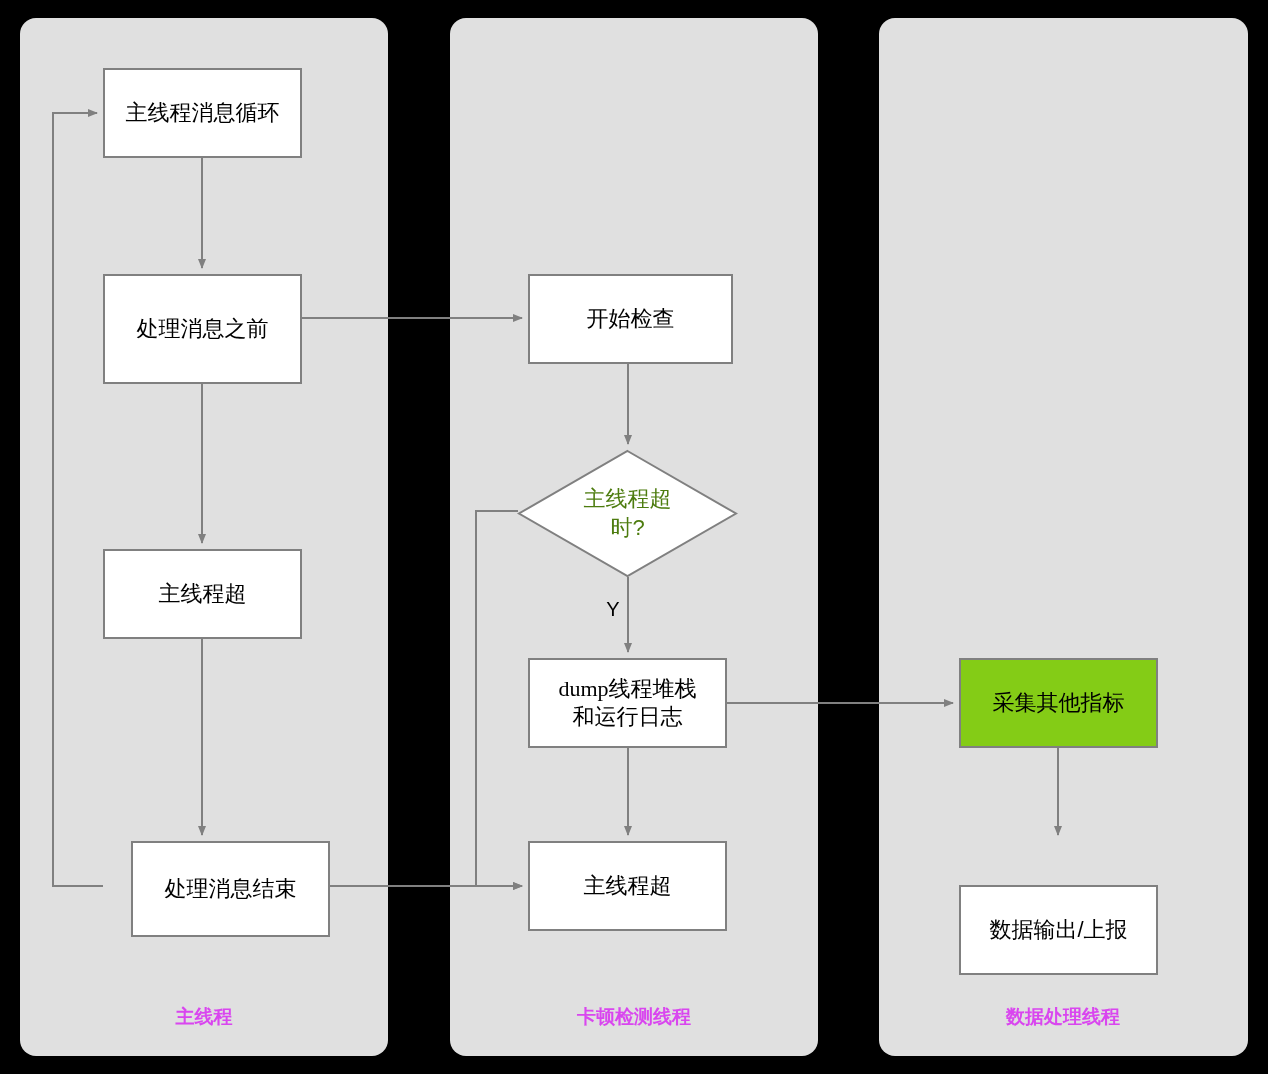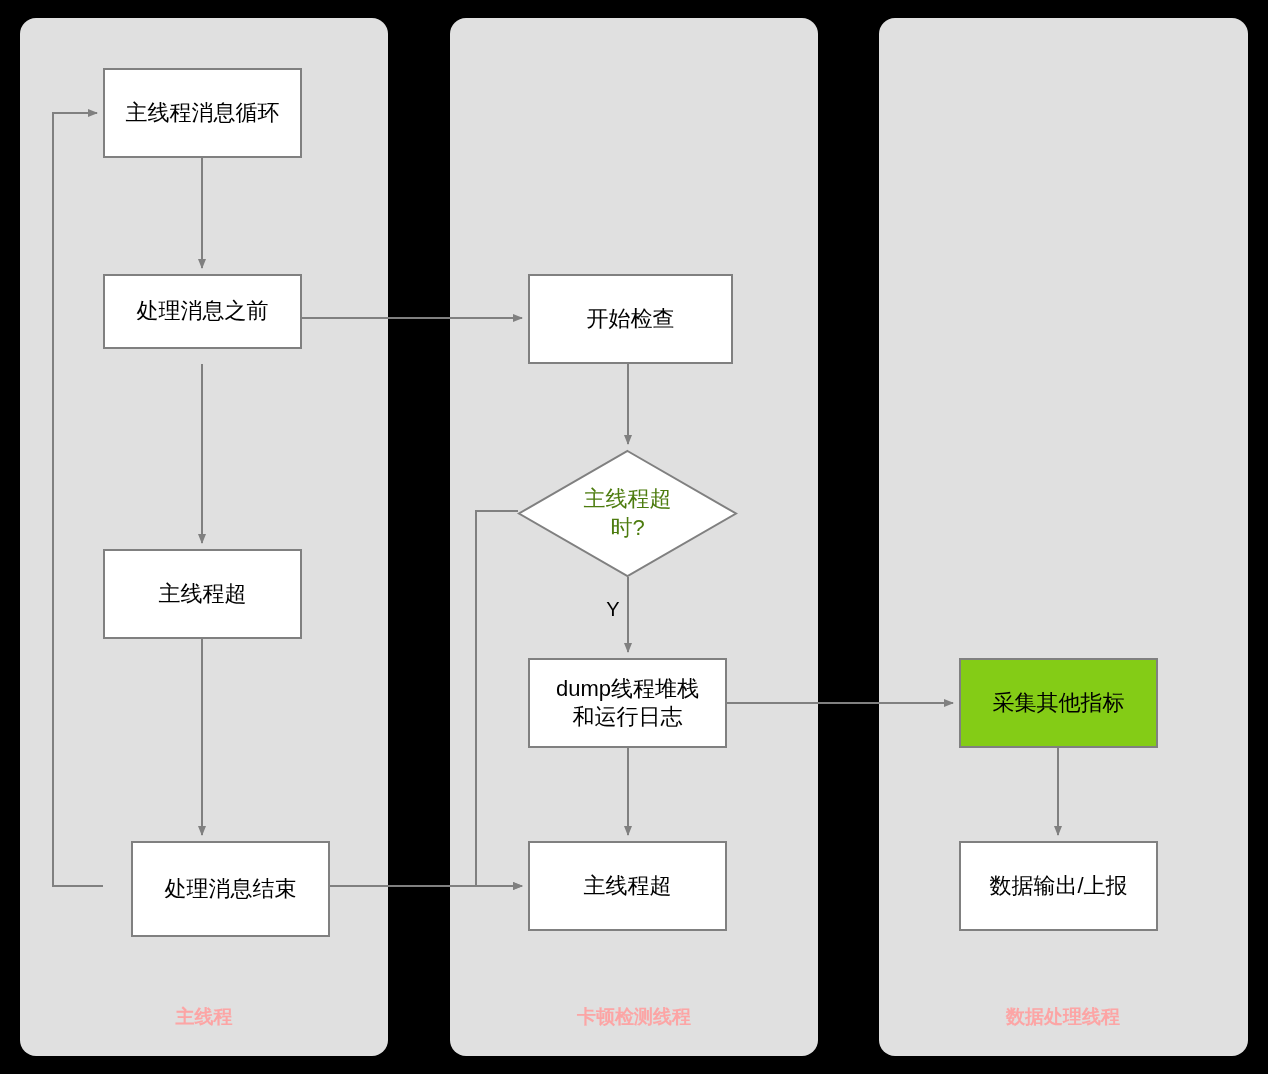--- a/index.html
+++ b/index.html
@@ -17,21 +17,21 @@
   }
   .lane {
     position: absolute;
     background: #e0e0e0;
     border-radius: 16px;
   }
   .lane-label {
     position: absolute;
     font-size: 19px;
     font-weight: bold;
-    color: #fca5a5;
+    color: #d946ef;
     text-align: center;
     white-space: nowrap;
     transform: translateX(-50%);
   }
   .node {
     position: absolute;
     background: #ffffff;
     border: 2px solid #808080;
     box-sizing: border-box;
     display: flex;
@@ -114,49 +114,49 @@
         <polyline points="628,748 628,835" fill="none" stroke="#808080" stroke-width="2" marker-end="url(#arrowhead)"></polyline>
         <polyline points="302,886 522,886" fill="none" stroke="#808080" stroke-width="2" marker-end="url(#arrowhead)"></polyline>
         <polyline points="727,703 953,703" fill="none" stroke="#808080" stroke-width="2" marker-end="url(#arrowhead)"></polyline>
         <polyline points="1058,748 1058,835" fill="none" stroke="#808080" stroke-width="2" marker-end="url(#arrowhead)"></polyline>
       </g>
   </svg>
   <div id="nodes-layer">
       <div class="node" style="left: 103px; top: 68px; width: 199px; height: 90px; background: rgb(255, 255, 255); border-color: rgb(128, 128, 128);">
         <span style="white-space: pre-line;">主线程消息循环</span>
       </div>
-      <div class="node" style="left: 103px; top: 274px; width: 199px; height: 75px; background: rgb(255, 255, 255); border-color: rgb(128, 128, 128);">
+      <div class="node" style="left: 103px; top: 274px; width: 199px; height: 110px; background: rgb(255, 255, 255); border-color: rgb(128, 128, 128);">
         <span style="white-space: pre-line;">处理消息之前</span>
       </div>
       <div class="node" style="left: 103px; top: 549px; width: 199px; height: 90px; background: rgb(255, 255, 255); border-color: rgb(128, 128, 128);">
         <span style="white-space: pre-line;">主线程超</span>
       </div>
       <div class="node" style="left: 103px; top: 841px; width: 199px; height: 96px; background: rgb(255, 255, 255); border-color: rgb(128, 128, 128); margin-left: 28px;">
         <span style="white-space: pre-line;">处理消息结束</span>
       </div>
       <div class="node" style="left: 528px; top: 274px; width: 205px; height: 90px; background: rgb(255, 255, 255); border-color: rgb(128, 128, 128);">
         <span style="white-space: pre-line;">开始检查</span>
       </div>
       <div class="decision-wrap" style="left: 518px; top: 450px; width: 219px; height: 127px;">
         <svg width="219" height="127" viewBox="0 0 219 127">
           <polygon points="109.5,1 218,63.5 109.5,126 1,63.5" fill="#ffffff" stroke="#808080" stroke-width="2"></polygon>
         </svg>
         <div class="decision-text">主线程超
 时?</div>
       </div>
       <div class="node" style="left: 528px; top: 658px; width: 199px; height: 90px; background: rgb(255, 255, 255); border-color: rgb(128, 128, 128);">
-        <span style="white-space: pre-line;">dump线程堆栈
+        <span style="white-space: pre-line; font-family: Liberation Serif, serif;">dump线程堆栈
 和运行日志</span>
       </div>
       <div class="node" style="left: 528px; top: 841px; width: 199px; height: 90px; background: rgb(255, 255, 255); border-color: rgb(128, 128, 128);">
         <span style="white-space: pre-line;">主线程超</span>
       </div>
       <div class="node" style="left: 959px; top: 658px; width: 199px; height: 90px; background: #84cc16; border-color: rgb(128, 128, 128);">
         <span style="white-space: pre-line;">采集其他指标</span>
       </div>
-      <div class="node" style="left: 959px; top: 841px; width: 199px; height: 90px; background: rgb(255, 255, 255); border-color: rgb(128, 128, 128);">
+      <div class="node" style="left: 959px; top: 885px; width: 199px; height: 90px; background: rgb(255, 255, 255); border-color: rgb(128, 128, 128);">
         <span style="white-space: pre-line;">数据输出/上报</span>
       </div>
     </div>
   <div id="edge-labels-layer">
       <div class="edge-label" style="left: 613px; top: 609px;">Y</div>
     </div>
 </div>
 
 </body></html>

